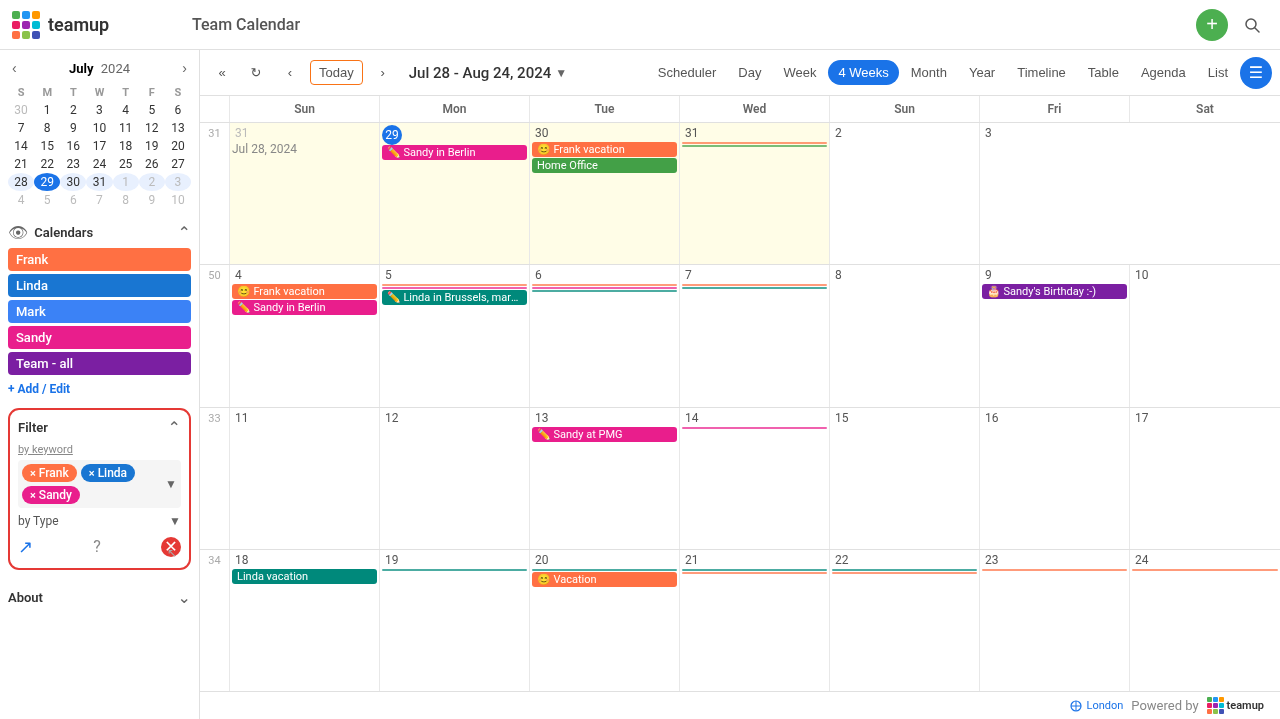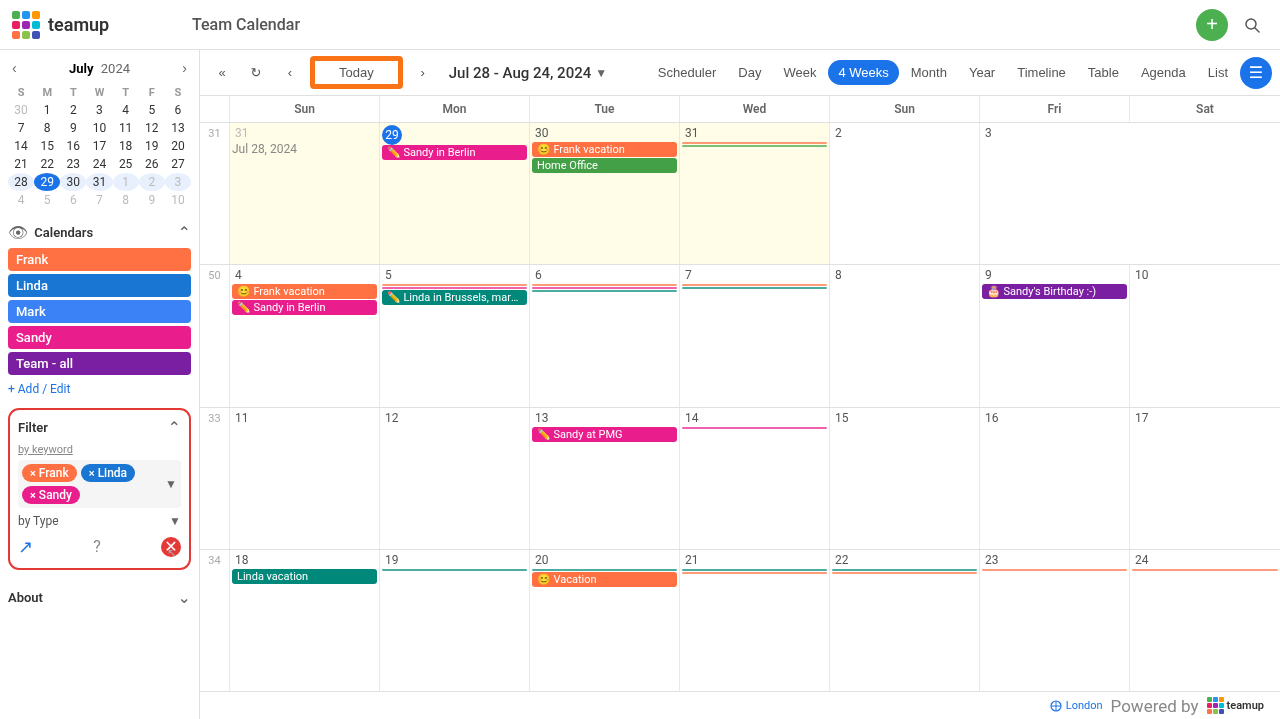--- a/index.html
+++ b/index.html
@@ -31,21 +31,21 @@
     .mini-cal-grid td { font-size: 12px; text-align: center; padding: 2px 1px; cursor: pointer; color: #333; }
     .mini-cal-grid td.other-month { color: #bbb; }
 
     
     .section { padding: 0 8px; }
     .section-header { display: flex; align-items: center; justify-content: space-between; padding: 6px 0; cursor: pointer; }
     .section-title { font-weight: 600; font-size: 13px; color: #333; }
     .section-toggle { font-size: 16px; color: #666; }
     .eye-icon { font-size: 16px; color: #666; cursor: pointer; }
     .calendar-item { border-radius: 4px; padding: 4px 8px; margin-bottom: 3px; color: #fff; font-size: 13px; font-weight: 500; cursor: pointer; }
-    .add-edit { color: #1a73e8; font-size: 12px; padding: 4px 0; cursor: pointer; }
+    .add-edit { color: #1a73e8; font-size: 12px; padding: 4px 0; cursor: pointer; font-weight: bold; }
 
     
     .filter-section { margin: 8px; border: 2px solid #e53935; border-radius: 11px; padding: 8px; }
     .filter-header { display: flex; align-items: center; justify-content: space-between; margin-bottom: 6px; }
     .filter-title { font-weight: 600; font-size: 13px; color: #333; }
     .filter-label { font-size: 11px; color: #888; margin-bottom: 4px; text-decoration: underline; }
     .filter-tags { display: flex; flex-wrap: wrap; gap: 4px; margin-bottom: 6px; background: #f5f5f5; border-radius: 4px; padding: 4px; min-height: 30px; position: relative; }
     .filter-tag { display: flex; align-items: center; gap: 3px; border-radius: 12px; padding: 2px 8px; font-size: 12px; font-weight: 500; color: #fff; }
     .filter-tag .x { cursor: pointer; font-size: 11px; }
     .filter-dropdown-arrow { position: absolute; right: 4px; top: 50%; transform: translateY(-50%); color: #666; font-size: 12px; cursor: pointer; }
@@ -54,21 +54,21 @@
     .filter-actions { display: flex; align-items: center; justify-content: space-between; margin-top: 8px; }
 
     
     .about-section { padding: 0 8px; margin-top: 4px; }
 
     
     .calendar-area { flex: 1; display: flex; flex-direction: column; overflow: hidden; }
 
     
     .cal-nav { display: flex; align-items: center; height: 46px; border-bottom: 1px solid #e0e0e0; padding: 0 8px; gap: 6px; flex-shrink: 0; }
-    .nav-btn { background: none; border: 5px solid #f97316; border-radius: 4px; cursor: pointer; padding: 4px 24px; font-size: 13px; color: #555; display: flex; align-items: center; justify-content: center; }
+    .nav-btn { background: none; border: 1px solid #f97316; border-radius: 4px; cursor: pointer; padding: 4px 8px; font-size: 13px; color: #555; display: flex; align-items: center; justify-content: center; }
     .nav-btn.icon { border: none; width: 28px; height: 28px; padding: 0; }
     .date-range { font-size: 15px; font-weight: 500; color: #333; margin: 0 6px; display: flex; align-items: center; gap: 4px; }
     .view-tabs { margin-left: auto; display: flex; align-items: center; gap: 2px; }
     .view-tab { padding: 5px 10px; border-radius: 4px; cursor: pointer; font-size: 13px; color: #555; border: none; background: none; }
     .view-tab.active { background: #1a73e8; color: #fff; border-radius: 16px; }
     .hamburger-btn { width: 32px; height: 32px; background: #1a73e8; border-radius: 50%; border: none; cursor: pointer; display: flex; align-items: center; justify-content: center; }
     .hamburger-btn span { color: #fff; font-size: 16px; }
 
     
     .cal-grid { flex: 1; display: flex; flex-direction: column; overflow: hidden; }
@@ -89,21 +89,21 @@
     .day-num.aug { color: #1a73e8; font-weight: 600; }
 
     .event { border-radius: 3px; padding: 1px 5px; font-size: 11px; color: #fff; margin-bottom: 1px; white-space: nowrap; overflow: hidden; text-overflow: ellipsis; cursor: pointer; }
     .event.pink { background: #e91e8c; }
     .event.orange { background: #ff7043; }
     .event.green { background: #43a047; }
     .event.purple { background: #7b1fa2; }
 
     
     .bottom-bar { height: 28px; border-top: 1px solid #e0e0e0; display: flex; align-items: center; justify-content: flex-end; padding: 0 16px; gap: 8px; flex-shrink: 0; }
-    .bottom-text { font-size: 17px; color: #888; }
+    .bottom-text { font-size: 13px; color: #888; }
     .bottom-link { font-size: 11px; color: #1a73e8; cursor: pointer; display: flex; align-items: center; gap: 4px; }
 
     .teamup-logo-small { display: grid; grid-template-columns: repeat(3,5px); grid-template-rows: repeat(3,5px); gap: 1px; }
     .teamup-logo-small .d { width: 5px; height: 5px; border-radius: 1px; }
   </style>
 </head>
 <body>
 
 <div class="topbar">
   <div class="logo">

